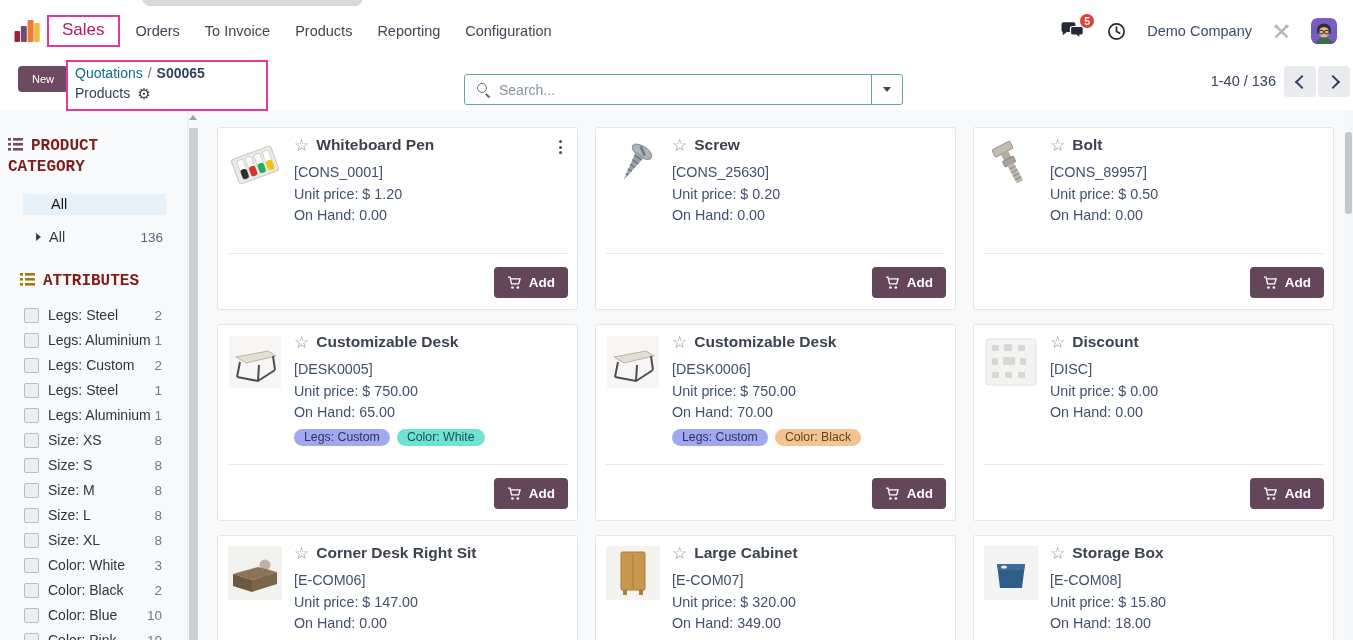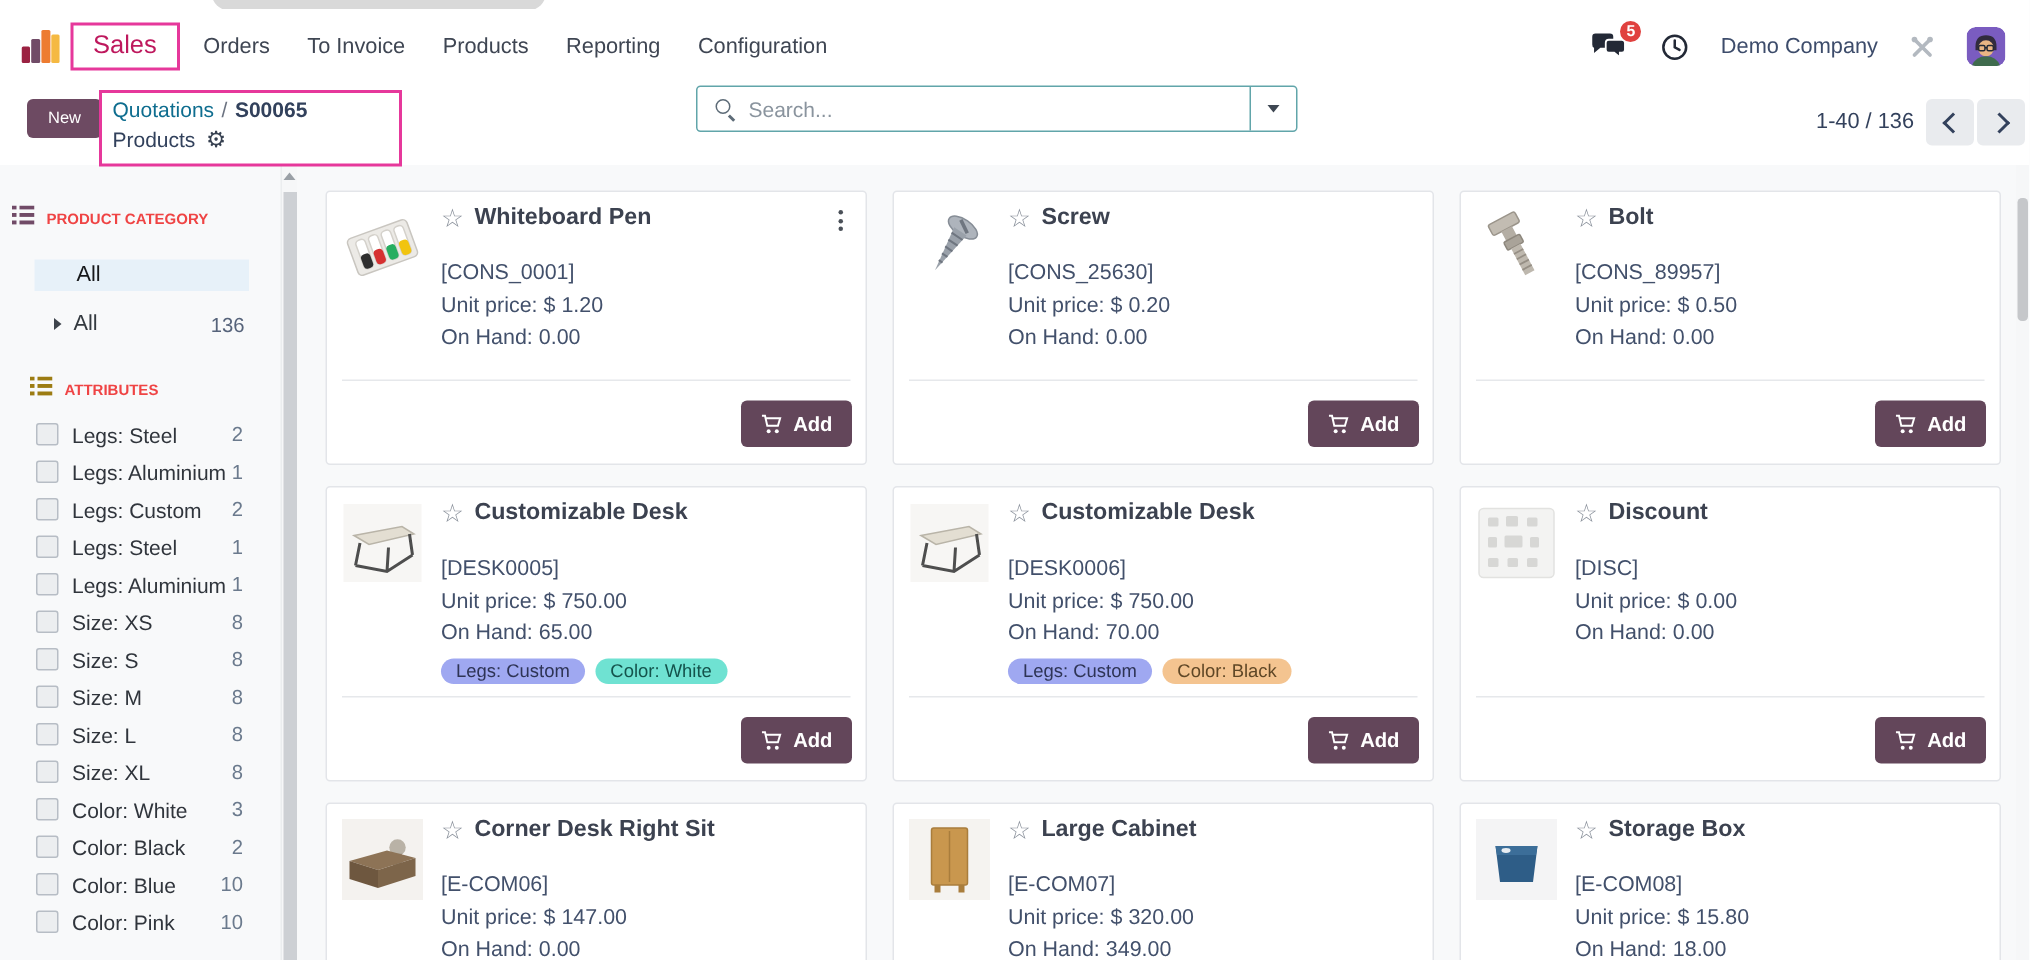--- a/index.html
+++ b/index.html
@@ -26,69 +26,69 @@
   .control-bar{position:absolute;left:0;top:56px;right:0;height:54px;background:#fff;}
   .btn-new{position:absolute;left:18px;top:10px;background:#6d4a62;color:#fff;border:none;border-radius:4px;padding:7px 14px;font-size:11px;cursor:pointer;}
   .bc-box{position:absolute;left:66px;top:4px;width:202px;height:51px;border:2px solid #e6389b;box-sizing:border-box;padding:2px 0 0 7px;background:transparent;z-index:3;}
   .bc-line1{font-size:14px;line-height:19px;white-space:nowrap;}
   .bc-parent{color:#0e6d8f;cursor:pointer;}
   .bc-sep{color:#6b7280;margin:0 5px;}
   .bc-current{color:#32415c;font-weight:bold;}
   .bc-line2{font-size:14px;color:#32415c;display:flex;align-items:center;gap:7px;line-height:20px;}
   .gear{font-size:15px;color:#374151;cursor:pointer;line-height:1;}
 
-  .search{position:absolute;left:464px;top:1px;width:401px;height:31px;border:1px solid #61a5aa;border-radius:3px;background:#fff;display:flex;align-items:center;box-sizing:border-box;}
+  .search{position:absolute;left:464px;top:18px;width:439px;height:31px;border:1px solid #61a5aa;border-radius:3px;background:#fff;display:flex;align-items:center;box-sizing:border-box;}
   .mag{position:relative;width:13px;height:13px;margin-left:12px;flex:0 0 auto;}
   .mag::before{content:"";position:absolute;left:0;top:0;width:8px;height:8px;border:1.6px solid #5d6b77;border-radius:50%;}
   .mag::after{content:"";position:absolute;left:9px;top:9.5px;width:4.5px;height:1.8px;background:#5d6b77;transform:rotate(45deg);transform-origin:left center;}
   .search-input{flex:1;border:none;outline:none;font-size:14px;color:#374151;padding:0 9px;font-family:"Liberation Sans",sans-serif;background:transparent;}
   .search-input::placeholder{color:#8a949e;}
   .search-toggle{width:30px;align-self:stretch;border-left:1px solid #61a5aa;display:flex;align-items:center;justify-content:center;cursor:pointer;}
   .caret-down{width:0;height:0;border-left:4px solid transparent;border-right:4px solid transparent;border-top:5px solid #3e4752;}
 
   .pager-text{position:absolute;right:77px;top:10px;height:31px;line-height:31px;font-size:14.5px;color:#33415c;}
   .pager-btn{position:absolute;top:10px;width:32px;height:31px;background:#e9ebee;border:none;border-radius:4px;display:flex;align-items:center;justify-content:center;cursor:pointer;}
   .pager-prev{right:37px;}
   .pager-next{right:3px;}
   .chev{width:8px;height:8px;border-left:2px solid #33415c;border-bottom:2px solid #33415c;}
   .chev-left{transform:rotate(45deg);margin-left:3px;}
   .chev-right{transform:rotate(-135deg);margin-right:3px;}
 
   
   .content{position:absolute;left:0;top:110px;right:0;bottom:0;background:#f8f9fa;overflow:hidden;}
 
   .sidebar{position:absolute;left:0;top:0;width:186px;height:100%;padding-top:26px;box-sizing:border-box;}
-  .side-header{padding:0 16px 0 8px;font-size:10px;font-weight:bold;color:#ef4444;line-height:21px;}
+  .side-header{padding:0 16px 0 8px;font-size:16px;font-weight:bold;color:#7f1d1d;line-height:21px;font-family:Liberation Mono, monospace;}
   .side-header svg{vertical-align:-1px;margin-right:8px;}
   .cat-selected{margin:16px 0 0 23px;width:143px;background:#e7f1f9;font-size:14.5px;color:#16181b;padding:2px 0 3px 28px;box-sizing:border-box;cursor:pointer;}
   .cat-tree{margin:14px 0 0 36px;width:127px;display:flex;align-items:center;font-size:14.5px;color:#343a40;cursor:pointer;}
   .caret-right{width:0;height:0;border-left:5px solid #3e444c;border-top:4px solid transparent;border-bottom:4px solid transparent;margin-right:8px;flex:0 0 auto;}
   .cat-tree .lbl{flex:1;}
   .cat-tree .cnt{font-size:13.5px;color:#56637a;}
   .attrs-header{margin-top:26px;padding-left:20px;}
   .attr-list{margin-top:6px;}
-  .attr-row{position:relative;height:25px;display:flex;align-items:center;padding-left:24px;cursor:pointer;}
+  .attr-row{position:relative;height:25px;display:flex;align-items:flex-end;padding-left:24px;cursor:pointer;}
   .checkbox{width:13px;height:13px;border:1px solid #b7bdc5;background:#eceef0;border-radius:2px;margin-right:9px;flex:0 0 auto;}
   .attr-label{font-size:14px;color:#30353c;}
   .attr-count{position:absolute;right:24px;font-size:13.5px;color:#6b7a8d;}
 
   .side-scroll{position:absolute;left:187px;top:0;width:11px;height:100%;background:#f6f7f8;border-left:1px solid #ebedef;box-sizing:border-box;}
   .side-scroll-arrow{margin:5px auto 0;width:0;height:0;border-left:4px solid transparent;border-right:4px solid transparent;border-bottom:5px solid #9aa0a6;}
   .side-scroll-thumb{position:absolute;left:1px;top:18px;width:9px;bottom:0;background:#cdd0d4;cursor:pointer;}
 
   .grid{position:absolute;left:217px;top:17px;display:grid;grid-template-columns:repeat(3,361px);grid-template-rows:183px 197px 183px;gap:14px 17px;}
   .card{position:relative;background:#fff;border:1px solid #e3e5e9;border-radius:3px;box-sizing:border-box;}
   .card-img{position:absolute;left:10px;top:10px;width:54px;height:54px;}
   .card-img svg{width:54px;height:54px;display:block;}
   .card-body{margin-left:76px;padding:8px 28px 0 0;}
   .title-row{display:flex;align-items:center;gap:7px;}
   .star{color:#8b929c;font-size:17px;line-height:1;cursor:pointer;}
   .card-title{font-size:15.5px;font-weight:bold;color:#3c4250;}
   .card-line{font-size:14.3px;color:#42506b;line-height:21.5px;}
-  .card-line.first{margin-top:18px;}
+  .card-line.first{margin-top:8px;}
   .tag-row{margin-top:5px;display:flex;gap:7px;}
   .tag{font-size:12.3px;padding:1.5px 10px;border-radius:10px;white-space:nowrap;}
   .tag-indigo{background:#9fa8f1;color:#2e3455;}
   .tag-teal{background:#6fe2d2;color:#14534c;}
   .tag-orange{background:#f4c490;color:#5f4726;}
   .card-divider{position:absolute;left:10px;right:10px;bottom:55px;border-top:1px solid #e6e8eb;}
   .add-btn{position:absolute;right:9px;bottom:11px;height:31px;background:#63465a;color:#fff;border:none;border-radius:4px;font-size:13.5px;font-weight:bold;display:flex;align-items:center;gap:7px;padding:0 13px;cursor:pointer;font-family:"Liberation Sans",sans-serif;}
   .kebab{position:absolute;top:10px;right:13px;display:flex;flex-direction:column;gap:2.5px;cursor:pointer;padding:2px;}
   .kebab i{width:3px;height:3px;border-radius:50%;background:#4a5058;display:block;}
 

